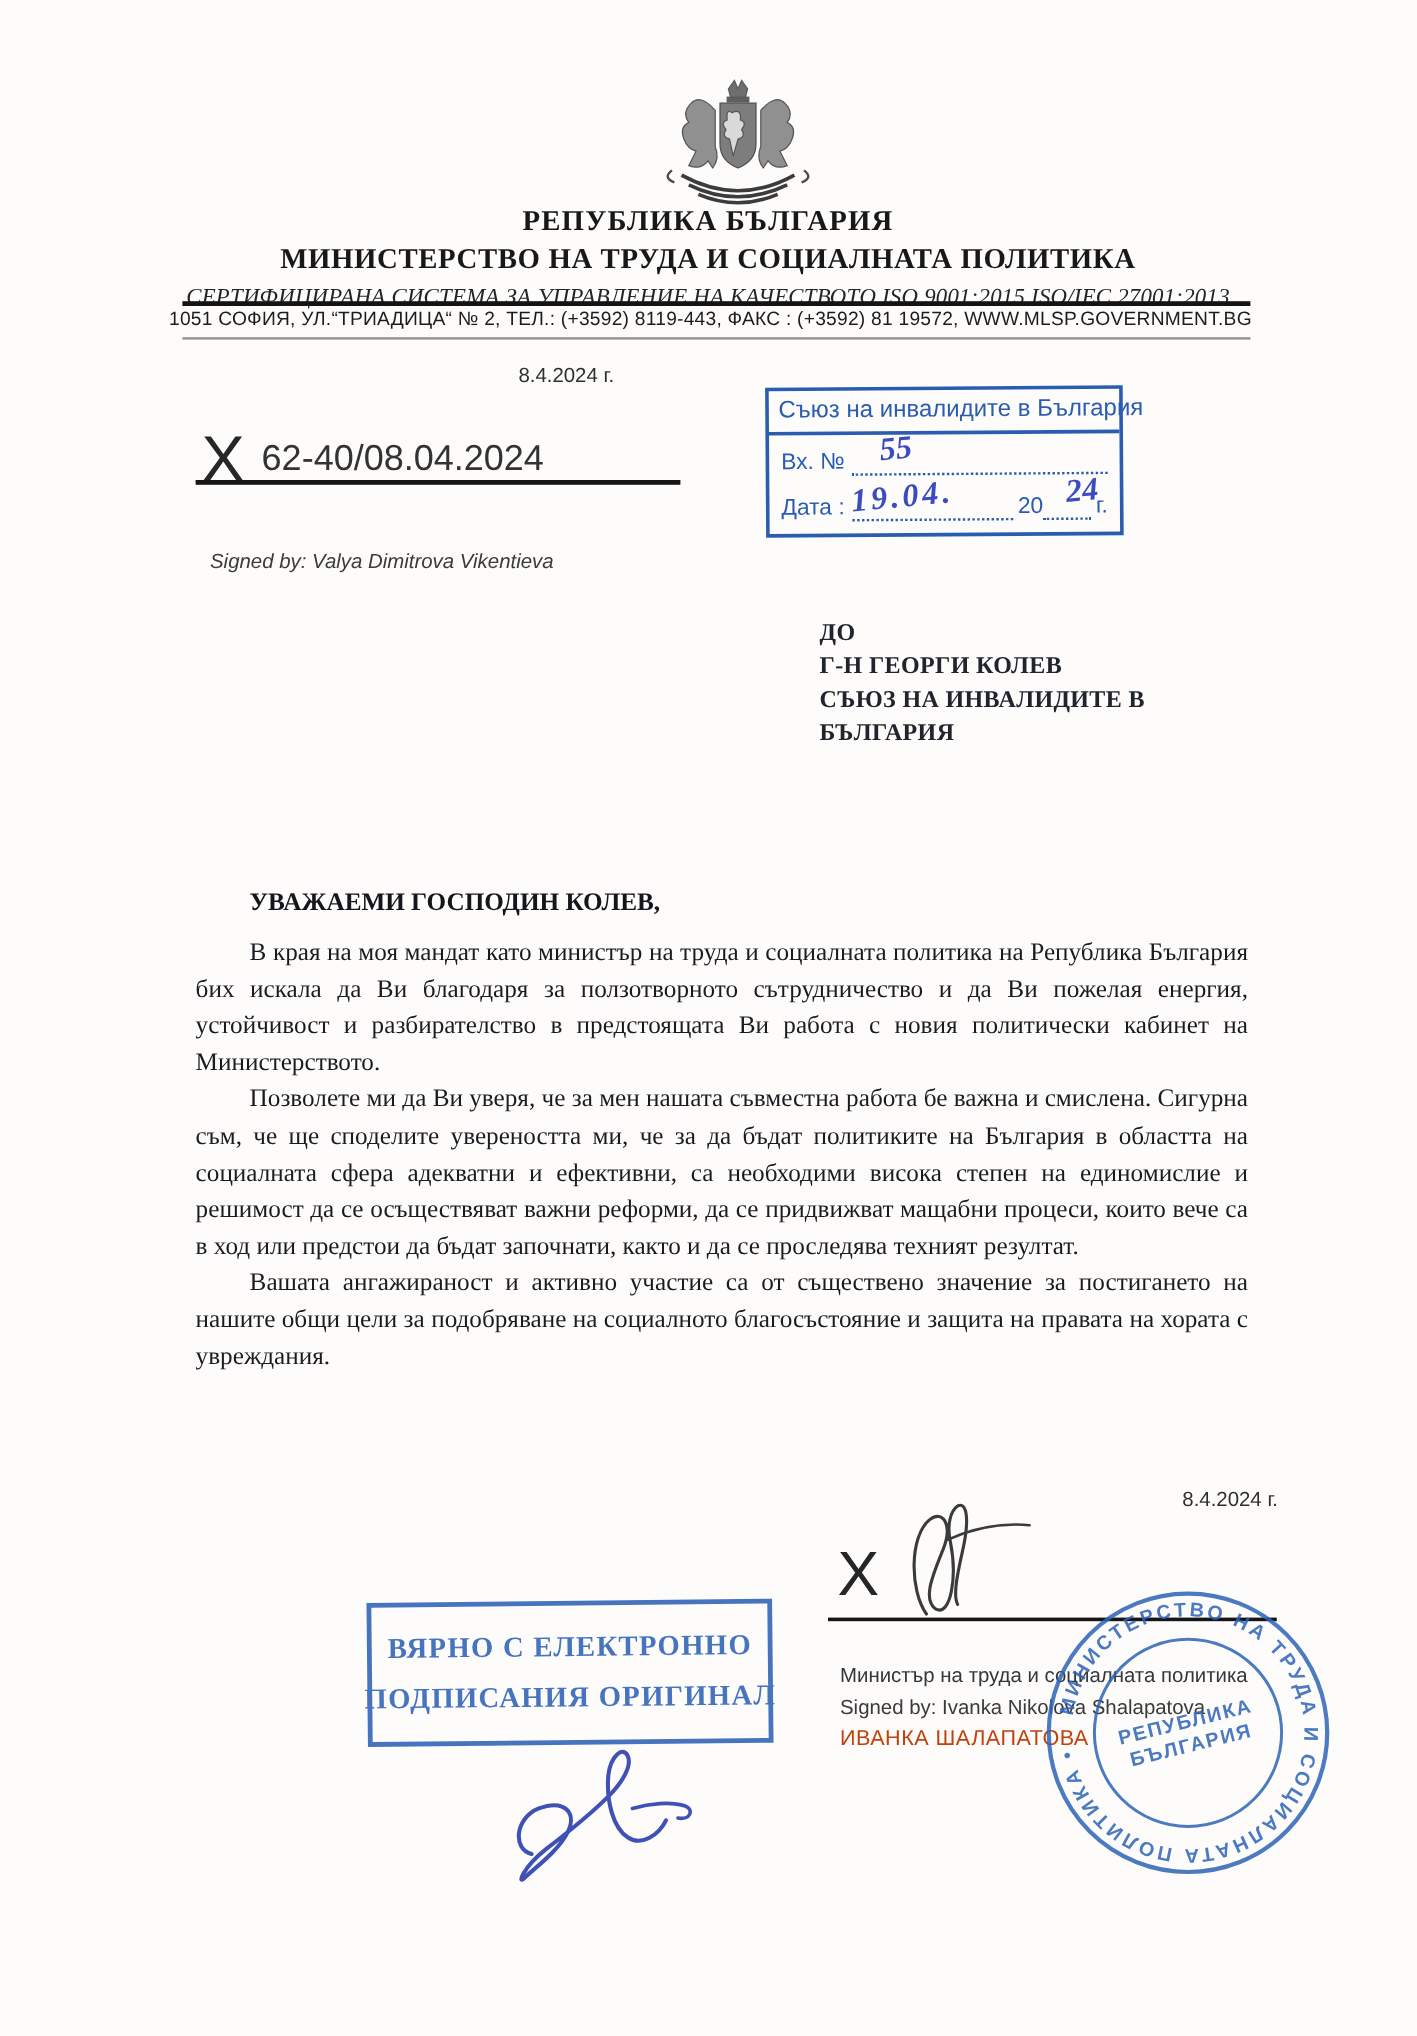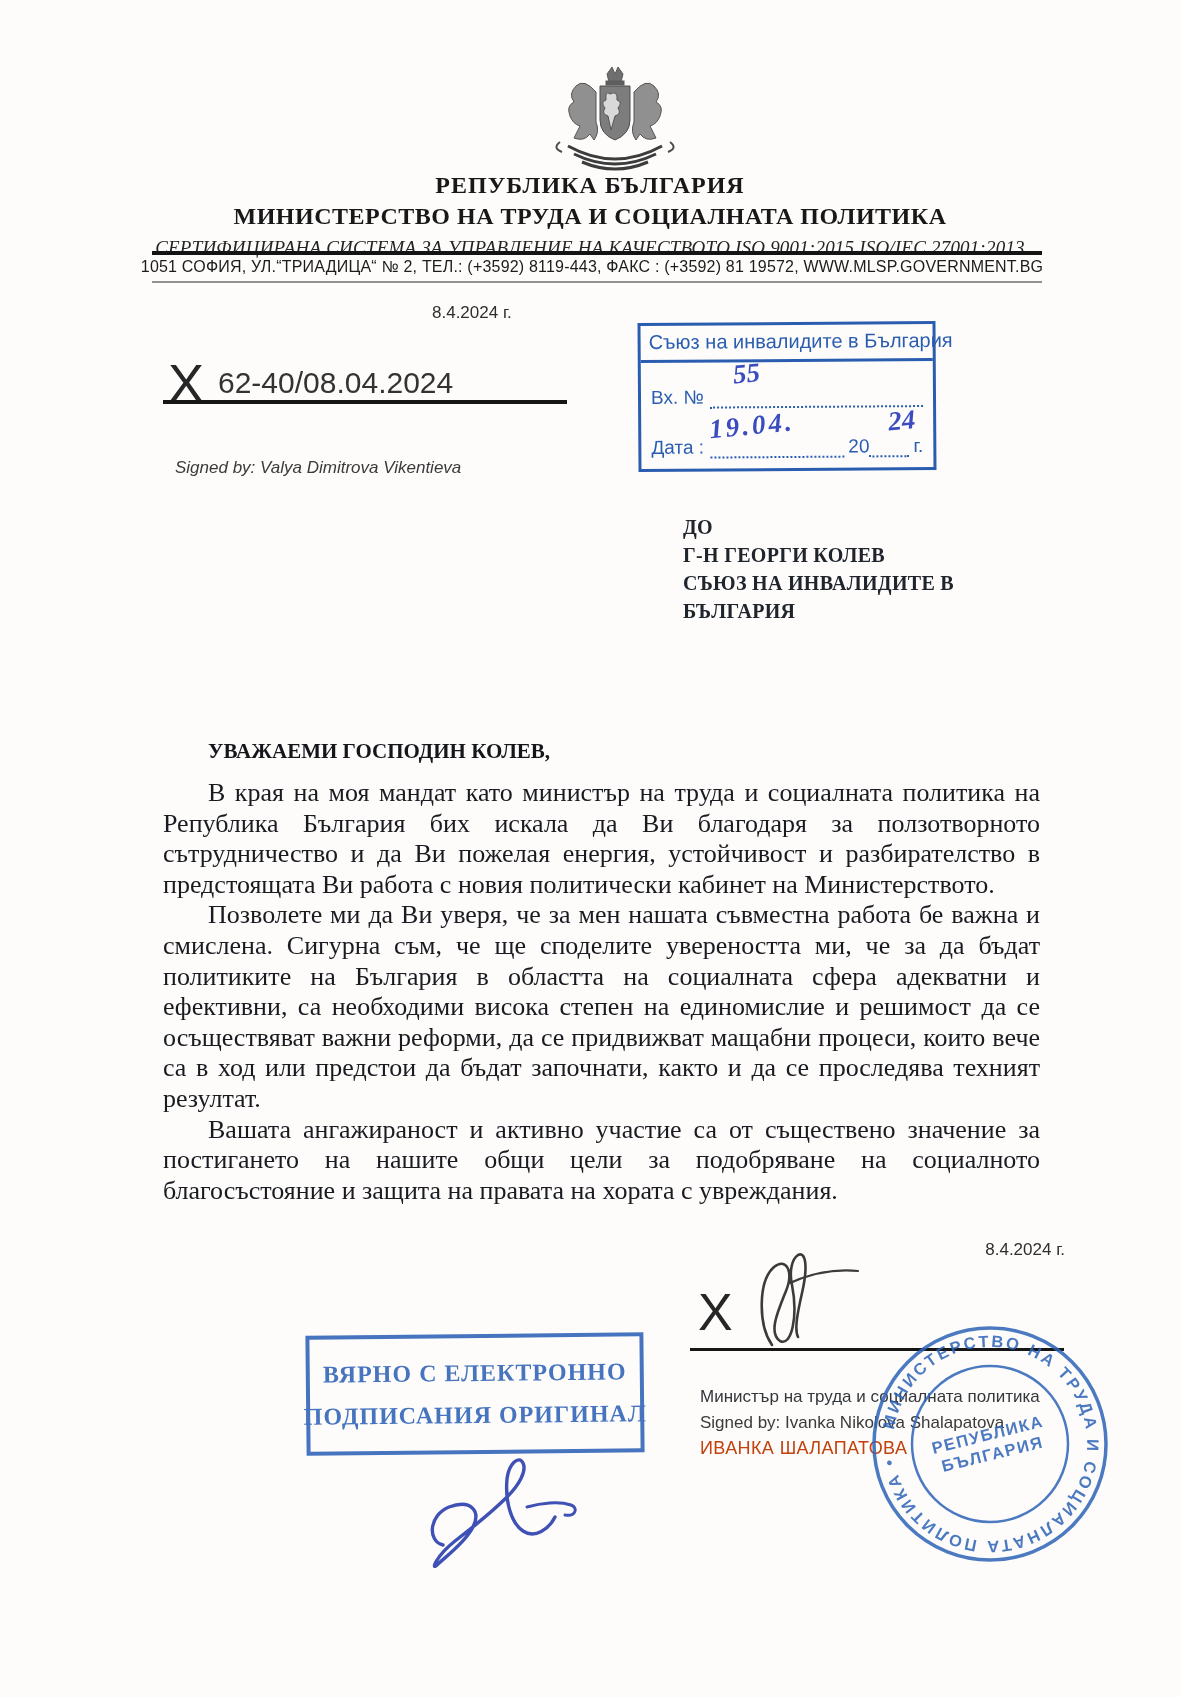--- a/index.html
+++ b/index.html
@@ -27,36 +27,36 @@
     font-size:30px;color:#333;}
   .ref-line{position:absolute;left:163px;top:400px;width:404px;height:4px;background:#161616;}
   .signed-top{position:absolute;left:175px;top:458px;font-family:"Liberation Sans", sans-serif;
     font-size:17px;color:#3a3a3a;font-style:italic;}
   
   .sbox{position:absolute;left:638px;top:322px;width:292px;border:3px solid #2a5db0;
     background:rgba(255,255,255,.0);color:#2a5db0;font-family:"Liberation Sans", sans-serif;
     transform:rotate(-.4deg);}
   .sbox-title{font-size:20px;padding:5px 8px 6px;border-bottom:3px solid #2a5db0;white-space:nowrap;}
   .sbox-row{position:relative;display:flex;align-items:flex-end;font-size:19px;padding:12px 10px 4px;}
-  .sbox-label{white-space:nowrap;margin-right:6px;margin-top:12px;}
+  .sbox-label{white-space:nowrap;margin-right:6px;}
   .leader{flex:1;border-bottom:2px dotted #2a5db0;height:20px;}
   .leader-short{width:40px;flex:none;border-bottom:2px dotted #2a5db0;height:20px;}
   .hw{position:absolute;font-family:"Liberation Serif", serif;font-style:italic;
     color:#3a4cc0;font-size:27px;transform:rotate(-5deg);font-weight:bold;}
   .hw-55{left:92px;top:-4px;}
   .hw-date{left:68px;top:-2px;letter-spacing:3px;}
   .hw-24{right:18px;top:-6px;}
   .year{white-space:nowrap;margin-left:4px;}
   
   .recipient{position:absolute;left:683px;top:513px;font-weight:bold;font-size:20px;
     line-height:28px;color:#20242c;letter-spacing:.3px;}
   
   .body-block{position:absolute;left:163px;top:739px;width:877px;}
   .salutation{font-weight:bold;font-size:21px;margin:0 0 14px 45px;color:#14161c;}
-  .body-block p{margin:0;text-align:justify;text-indent:45px;font-size:26px;
+  .body-block p{margin:0;text-align:justify;text-indent:45px;font-size:21px;
     line-height:30.6px;color:#191b20;}
   
   .date-bot{position:absolute;left:865px;top:1240px;width:200px;text-align:right;
     font-family:"Liberation Sans", sans-serif;font-size:17px;color:#2e2e2e;}
   .sig-x{position:absolute;left:698px;top:1282px;font-family:"Liberation Sans", sans-serif;
     font-size:52px;color:#262626;}
   .sig-scrawl{position:absolute;left:740px;top:1245px;}
   .sig-line{position:absolute;left:690px;top:1348px;width:374px;height:3px;background:#161616;}
   .sig-name{position:absolute;left:700px;top:1438px;font-family:"Liberation Sans", sans-serif;
     font-size:18px;color:#c2410c;letter-spacing:.4px;}

